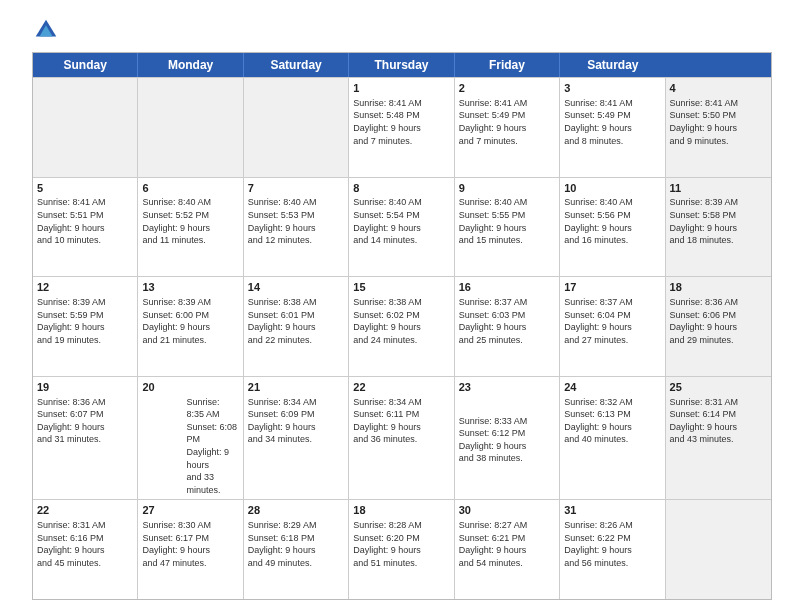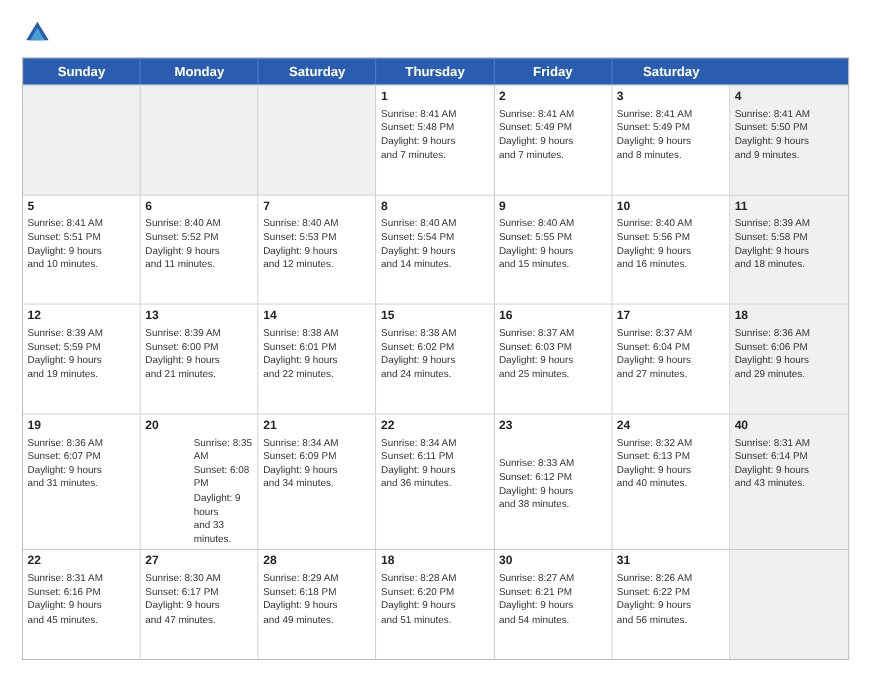--- a/index.html
+++ b/index.html
@@ -6,21 +6,21 @@
     body {
       width: 792px;
       height: 612px;
       font-family: Arial, sans-serif;
       background: #fff;
       overflow: hidden;
     }
     .page {
       width: 792px;
       height: 612px;
-      padding: 16px 20px 12px 20px;
+      padding: 16px 20px 12px 32px;
       display: flex;
       flex-direction: column;
     }
     .header {
       display: flex;
       align-items: flex-start;
       justify-content: space-between;
       margin-bottom: 8px;
     }
     .logo {
@@ -320,21 +320,21 @@
 and 38 minutes.</div>
           </div>
           <div class="cal-cell">
             <span class="day-num">24</span>
             <div class="cell-text" style="white-space: pre-line;">Sunrise: 8:32 AM
 Sunset: 6:13 PM
 Daylight: 9 hours
 and 40 minutes.</div>
           </div>
           <div class="cal-cell shaded">
-            <span class="day-num">40</span>
+            <span class="day-num">25</span>
             <div class="cell-text" style="white-space: pre-line;">Sunrise: 8:31 AM
 Sunset: 6:14 PM
 Daylight: 9 hours
 and 43 minutes.</div>
           </div>
         </div>
         <div class="cal-week">
           <div class="cal-cell">
             <span class="day-num">22</span>
             <div class="cell-text" style="white-space: pre-line;">Sunrise: 8:31 AM

